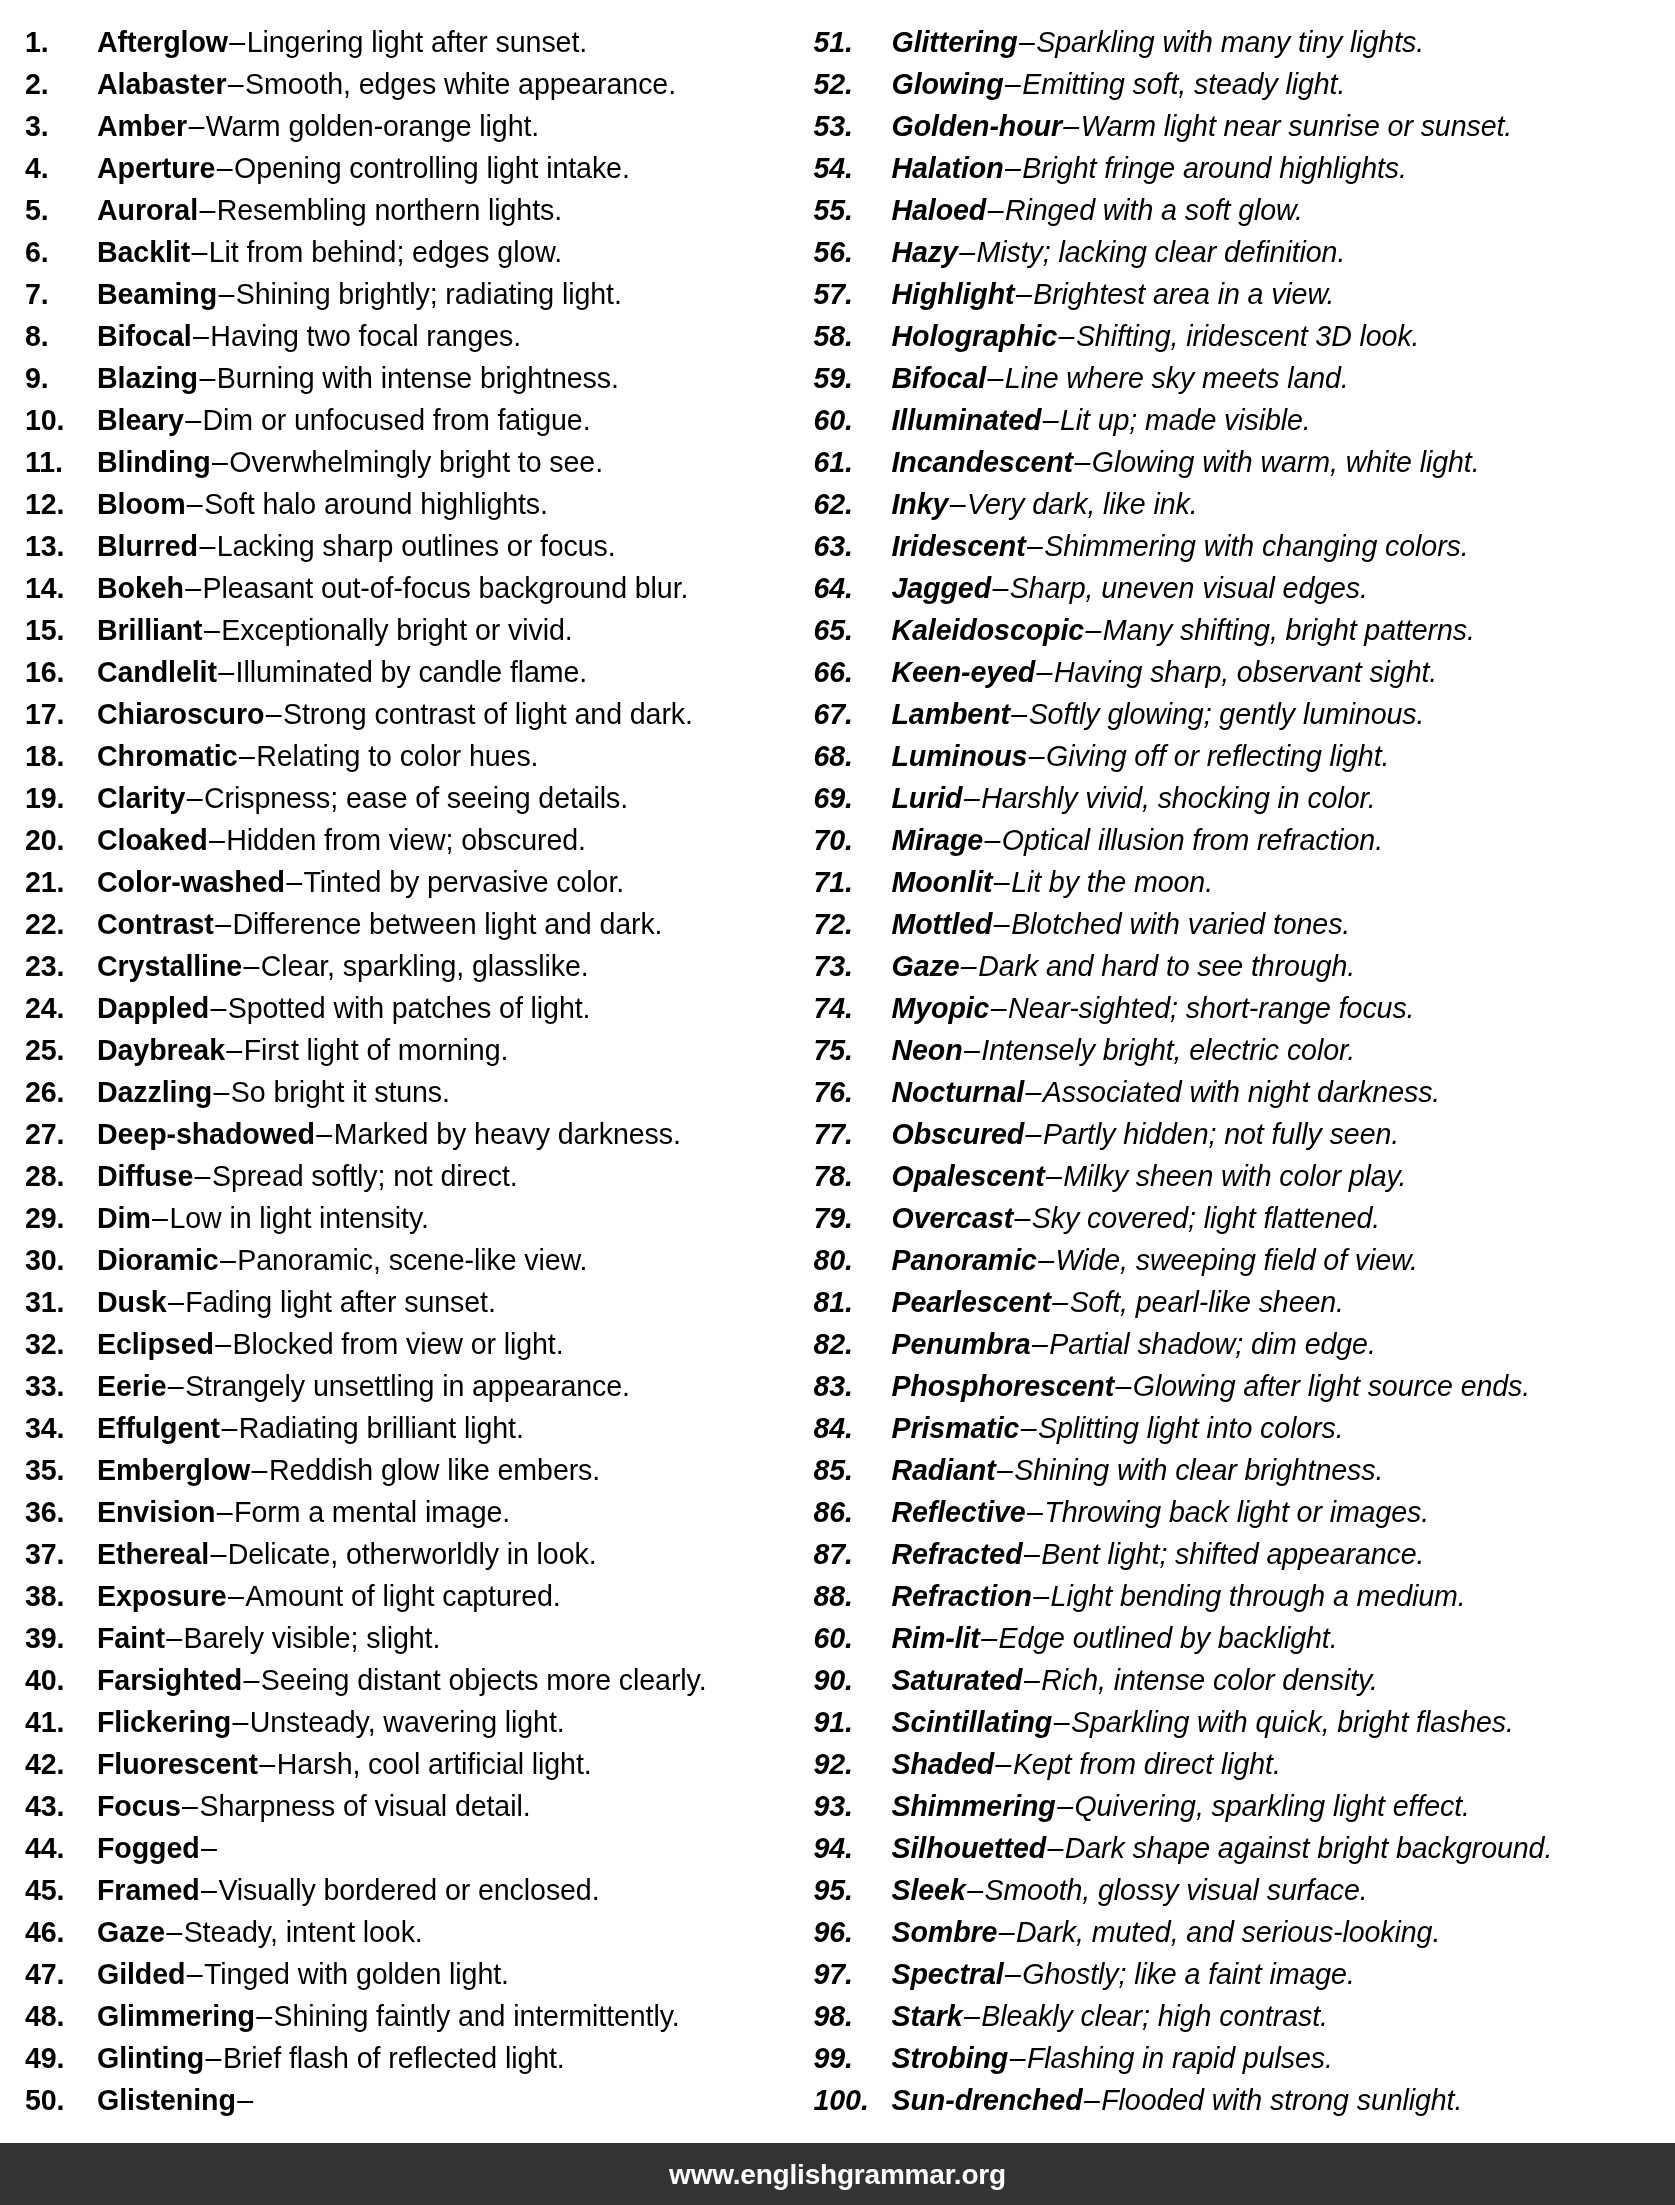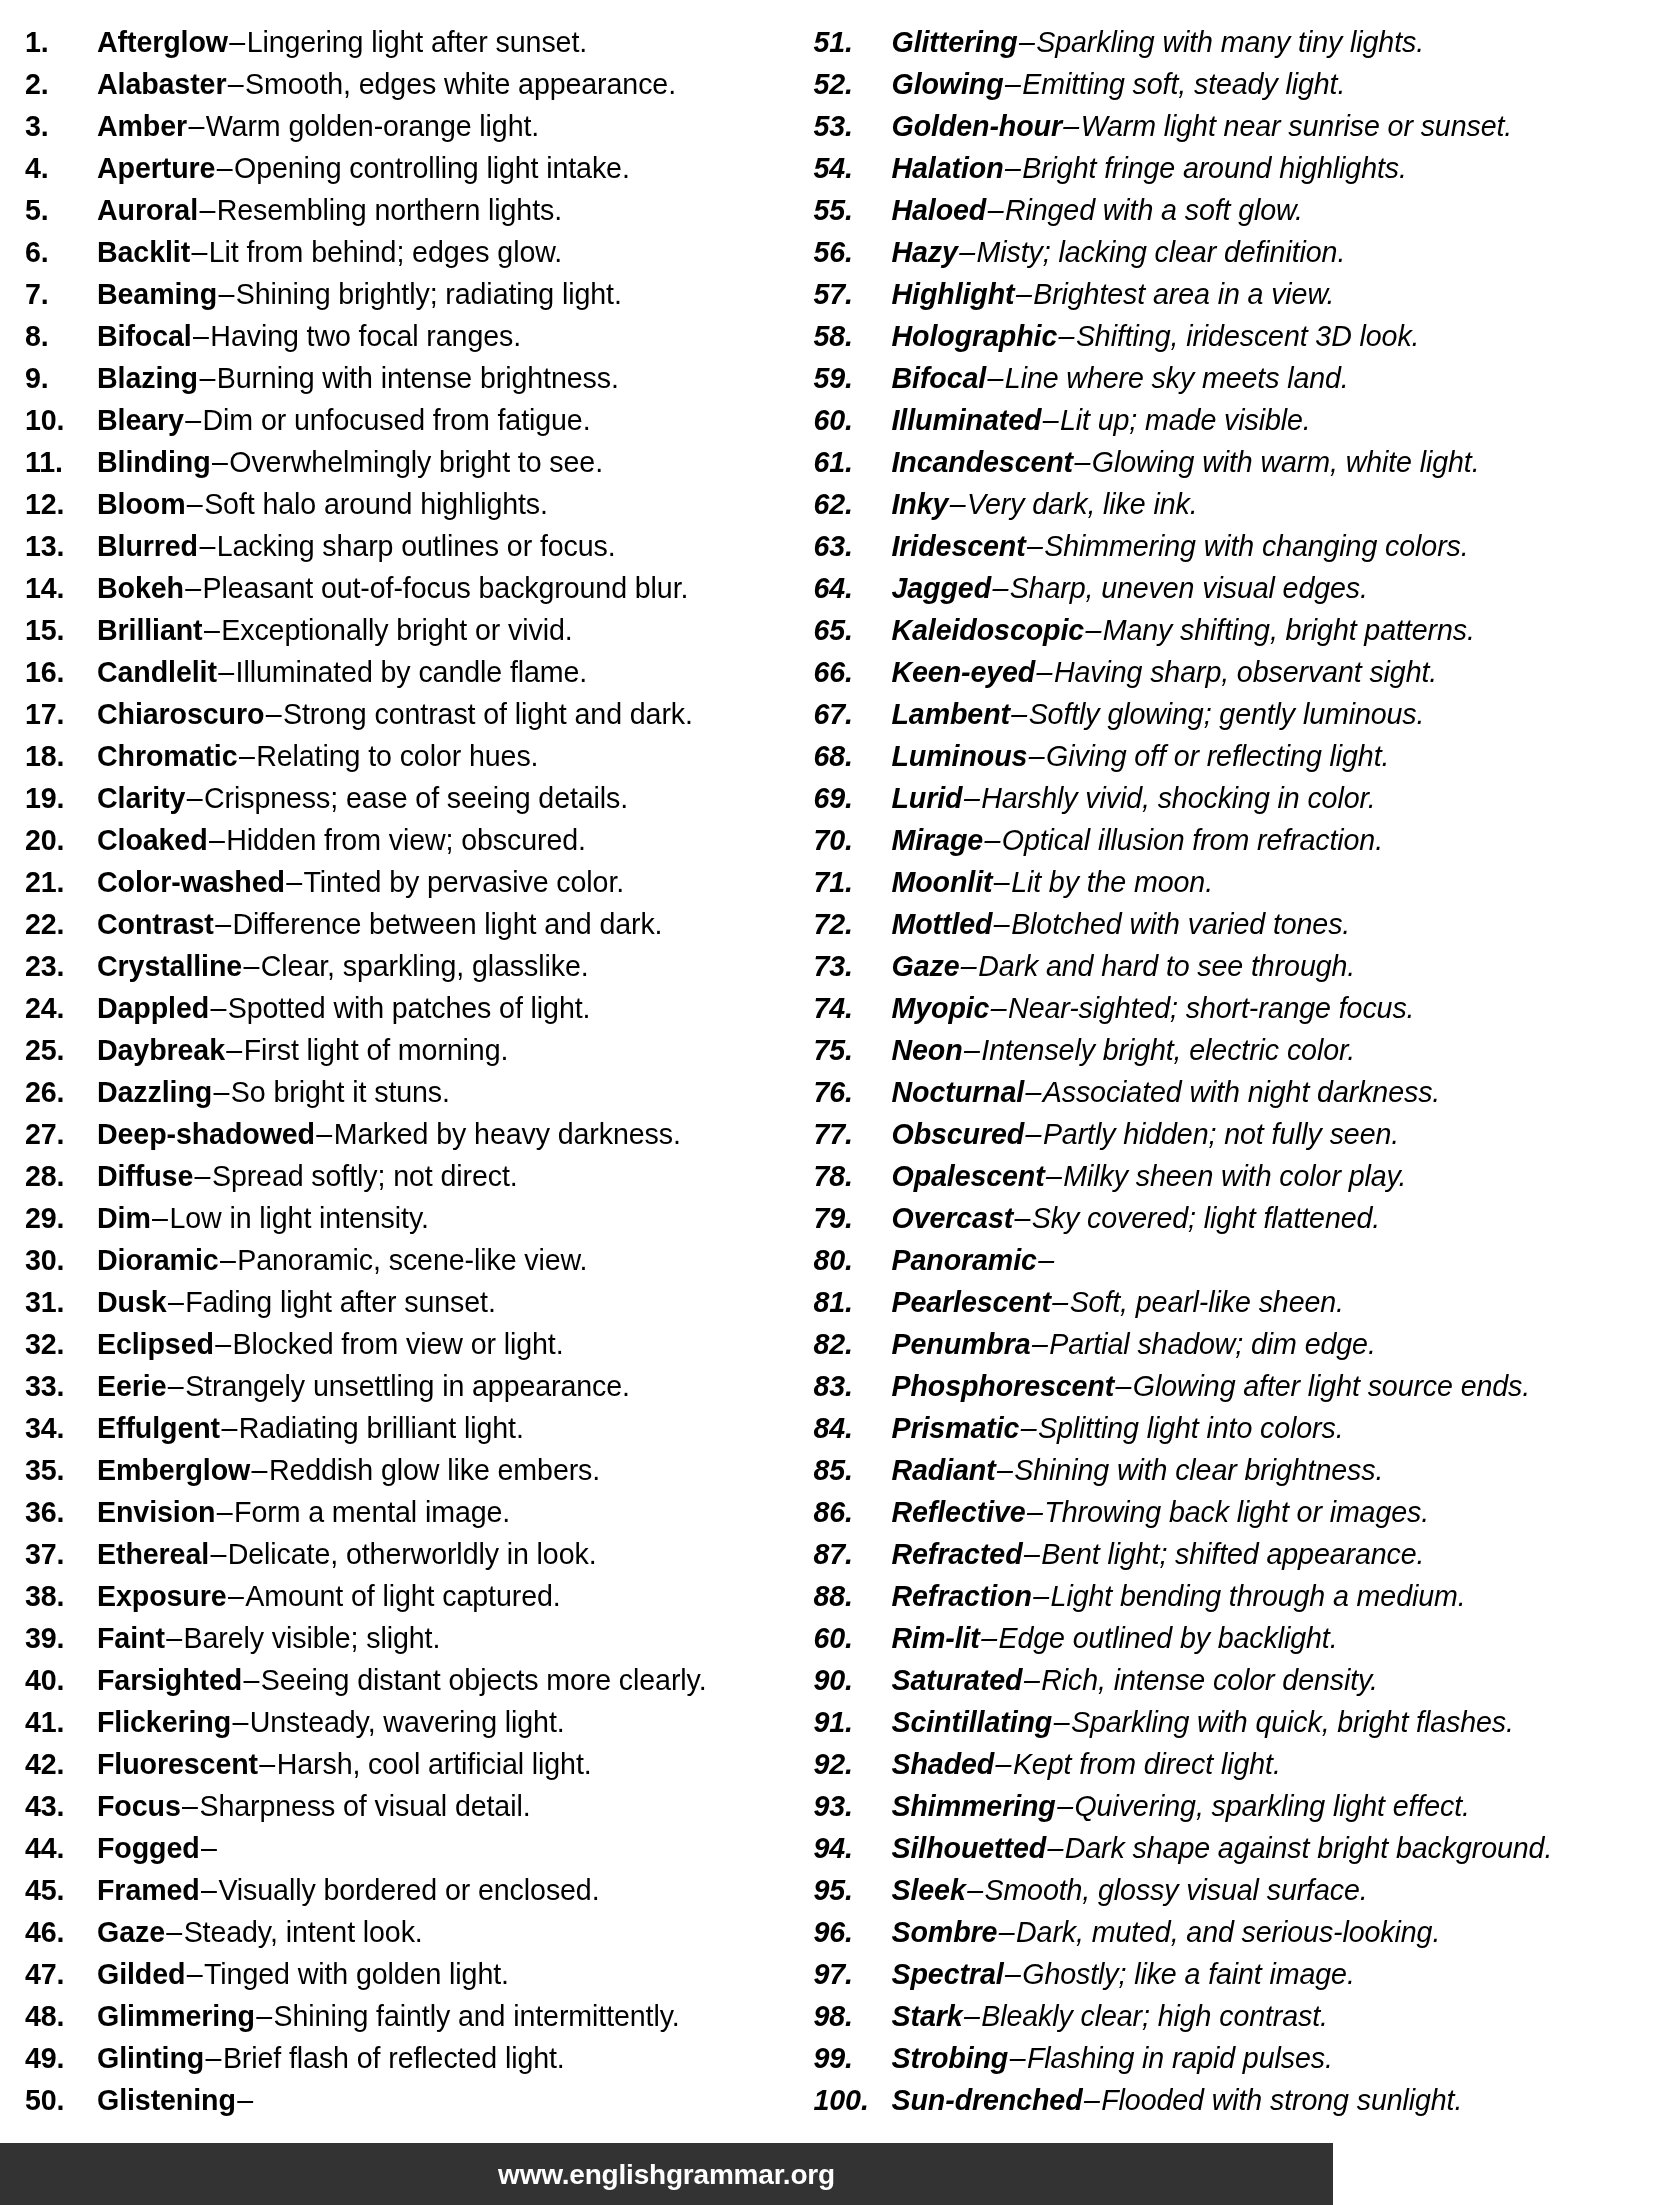--- a/index.html
+++ b/index.html
@@ -76,21 +76,21 @@
     font-weight: normal;
     font-size: 28.6px;
     color: #000000;
     letter-spacing: -0.1px;
   }
 
   #site-footer {
     position: absolute;
     left: 0;
     top: 2143px;
-    width: 1333px;
+    width: 1675px;
     height: 63px;
     background: #333333;
     display: flex;
     align-items: center;
     justify-content: center;
   }
   #site-footer .footer-url {
     color: #ffffff;
     font-weight: bold;
     font-size: 28px;
@@ -574,20 +574,21 @@
         <div class="entry">
           <span class="num">79.</span>
           <span class="term">Overcast</span>
           <span class="dash"> – </span>
           <span class="def">Sky covered; light flattened.</span>
         </div>
         <div class="entry">
           <span class="num">80.</span>
           <span class="term">Panoramic</span>
           <span class="dash"> – </span>
+          <span class="def">Wide, sweeping field of view.</span>
         </div>
         <div class="entry">
           <span class="num">81.</span>
           <span class="term">Pearlescent</span>
           <span class="dash"> – </span>
           <span class="def">Soft, pearl-like sheen.</span>
         </div>
         <div class="entry">
           <span class="num">82.</span>
           <span class="term">Penumbra</span>

